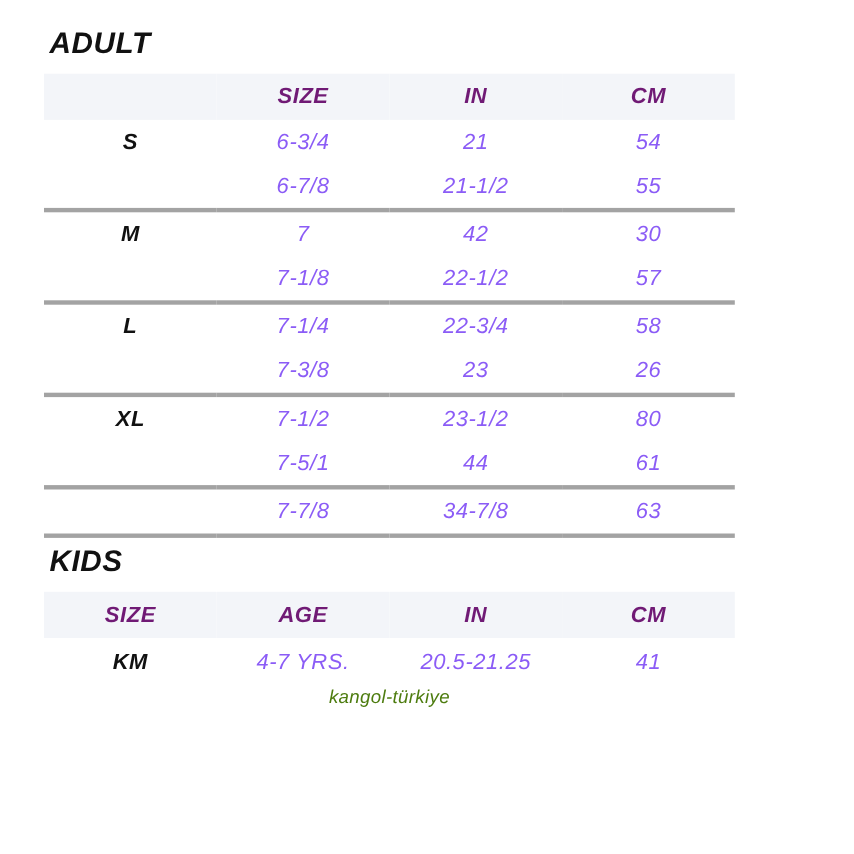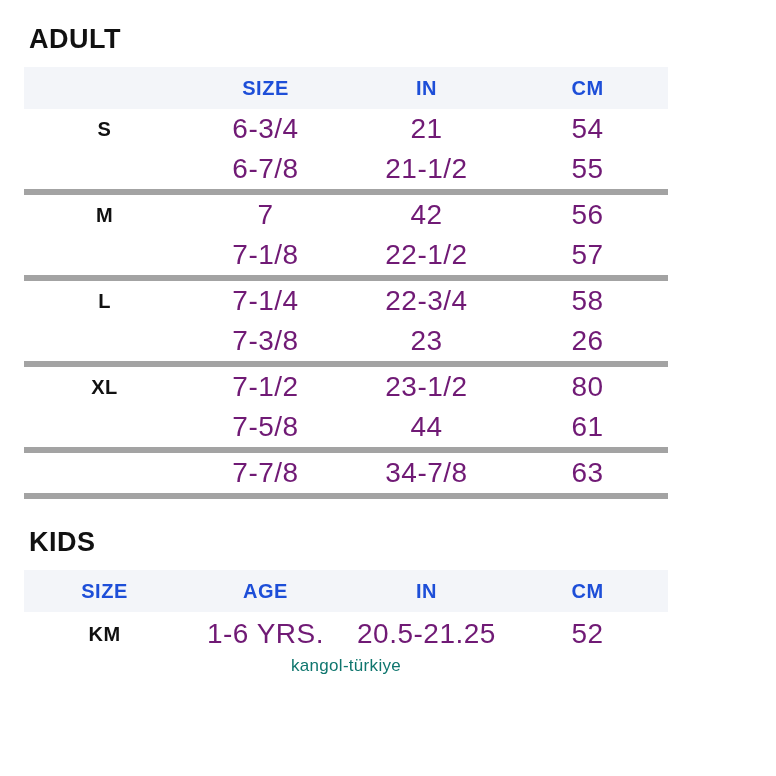--- a/index.html
+++ b/index.html
@@ -6,69 +6,70 @@
     margin: 0;
     padding: 0;
     background: #ffffff;
     font-family: "Liberation Sans", sans-serif;
   }
   .page {
     width: 709px;
     height: 776px;
     background: #ffffff;
     box-sizing: border-box;
-    padding: 24px 41px 0 24px;
+    padding: 24px 41px 0 40px;
     overflow: hidden;
+    font-style: italic;
   }
   .section-title {
     font-size: 27px;
     font-weight: 800;
     color: #111111;
     letter-spacing: 0.5px;
     margin: 0 0 13px 5px;
     line-height: 30px;
   }
-  .section-title.kids { margin-top: 28px; }
+  .section-title.kids { margin-top: 6px; }
   table.size-table {
     width: 100%;
     border-collapse: collapse;
     table-layout: fixed;
   }
   table.size-table th {
     background: #f3f5f9;
     height: 42px;
     font-size: 20px;
     font-weight: 800;
-    color: #1d4ed8;
+    color: #701a75;
     letter-spacing: 0.5px;
     text-align: center;
     padding: 0;
   }
   table.size-table td {
     height: 40px;
-    font-size: 28px;
+    font-size: 20px;
     font-weight: 300;
-    color: #701a75;
+    color: #8b5cf6;
     text-align: center;
     letter-spacing: 0.5px;
     padding: 0;
   }
   table.size-table td.size-label {
     font-size: 20px;
     font-weight: 800;
     color: #111111;
   }
   table.adult tr.group-end td {
-    border-bottom: 6px solid #a3a3a3;
+    border-bottom: 4px solid #a3a3a3;
   }
   table.kids td { height: 44px; }
   .footer {
     text-align: center;
     font-size: 17px;
-    color: #0f766e;
+    color: #4d7c0f;
     letter-spacing: 0.3px;
     line-height: 17px;
     margin-top: 1px;
   }
 </style>
 </head>
 <body>
 
 <div class="page">
 
@@ -93,21 +94,21 @@
         <tr class="group-end">
           <td class="size-label"></td>
           <td>6-7/8</td>
           <td>21-1/2</td>
           <td>55</td>
         </tr>
         <tr>
           <td class="size-label">M</td>
           <td>7</td>
           <td>42</td>
-          <td>56</td>
+          <td>30</td>
         </tr>
         <tr class="group-end">
           <td class="size-label"></td>
           <td>7-1/8</td>
           <td>22-1/2</td>
           <td>57</td>
         </tr>
         <tr>
           <td class="size-label">L</td>
           <td>7-1/4</td>
@@ -121,21 +122,21 @@
           <td>26</td>
         </tr>
         <tr>
           <td class="size-label">XL</td>
           <td>7-1/2</td>
           <td>23-1/2</td>
           <td>80</td>
         </tr>
         <tr class="group-end">
           <td class="size-label"></td>
-          <td>7-5/8</td>
+          <td>7-5/1</td>
           <td>44</td>
           <td>61</td>
         </tr>
         <tr class="group-end">
           <td class="size-label"></td>
           <td>7-7/8</td>
           <td>34-7/8</td>
           <td>63</td>
         </tr>
       </tbody>
@@ -148,22 +149,22 @@
       <tr>
         <th>SIZE</th>
         <th>AGE</th>
         <th>IN</th>
         <th>CM</th>
       </tr>
     </thead>
     <tbody id="kids-body">
         <tr>
           <td class="size-label">KM</td>
-          <td>1-6 YRS.</td>
+          <td>4-7 YRS.</td>
           <td>20.5-21.25</td>
-          <td>52</td>
+          <td>41</td>
         </tr>
       </tbody>
   </table>
 
   <div class="footer">kangol-türkiye</div>
 
 </div>
 
 </body></html>

